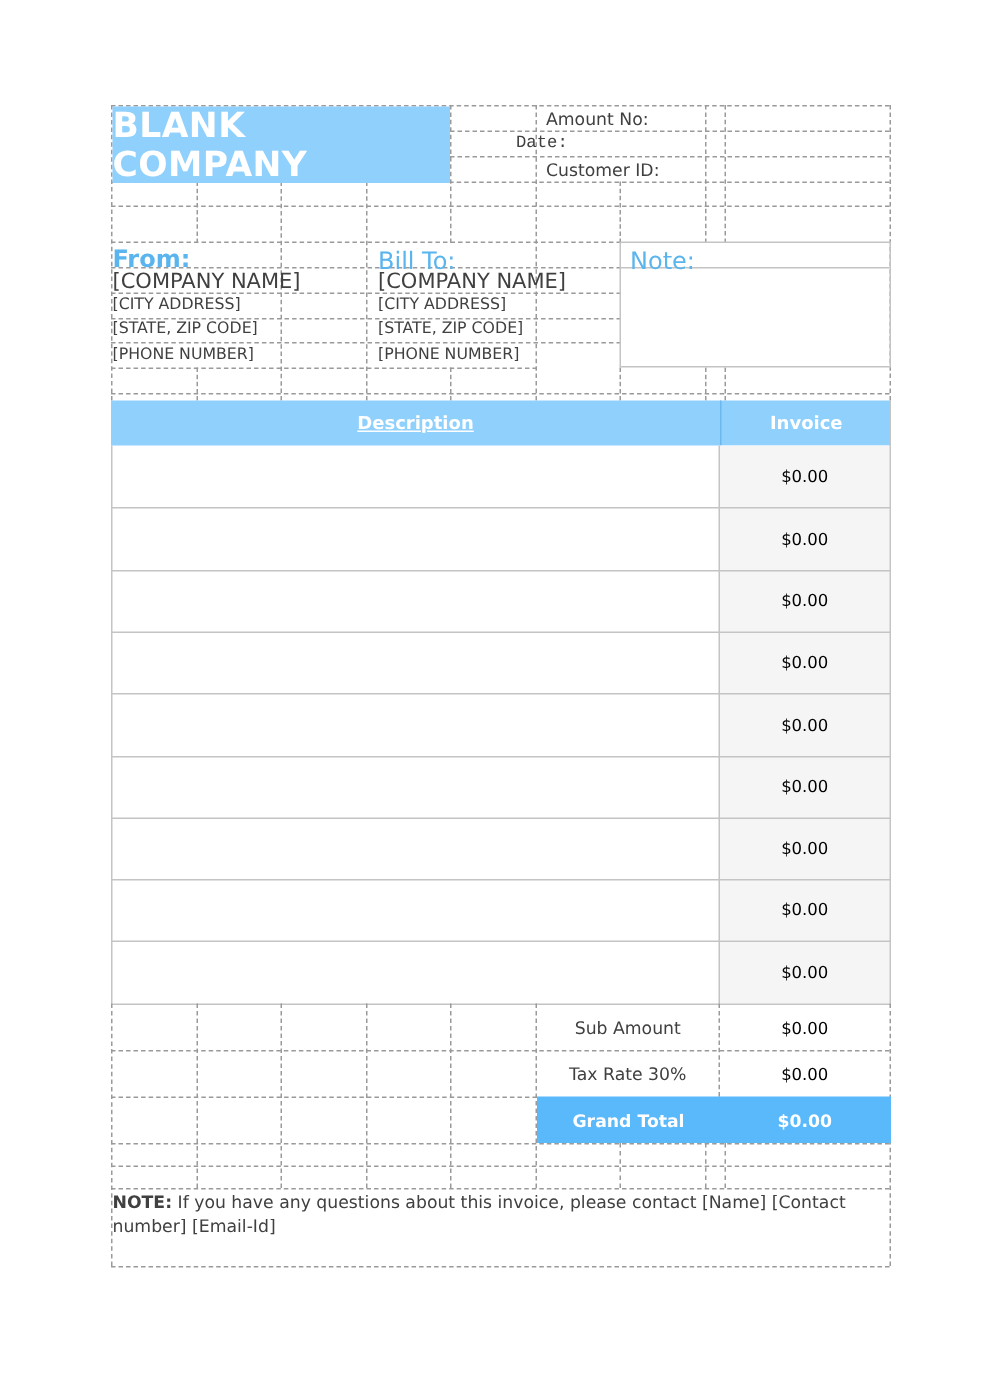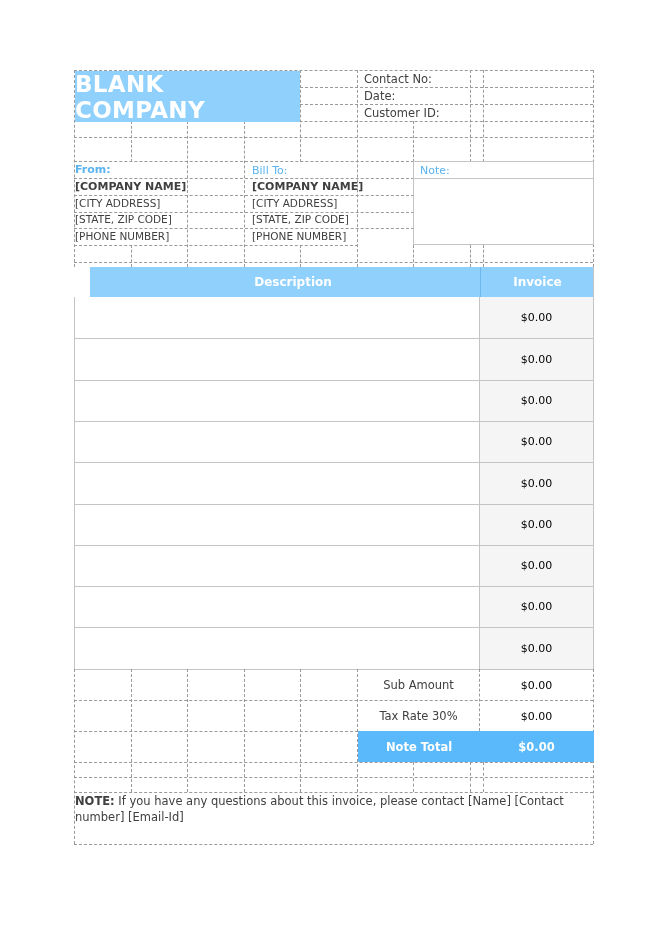--- a/index.html
+++ b/index.html
@@ -7,22 +7,22 @@
          font-family:"DejaVu Sans", "Liberation Sans", sans-serif; color:#404040; }
   .abs { position:absolute; box-sizing:border-box; }
   .dash-h { position:absolute; height:0; border-top:1px dashed #9a9a9a; }
   .dash-v { position:absolute; width:0; border-left:1px dashed #9a9a9a; }
   .solid-h { position:absolute; height:0; border-top:1px solid #c4c4c4; }
   .solid-v { position:absolute; width:0; border-left:1px solid #c4c4c4; }
   .title-box { left:75px; top:71px; width:225px; height:51px; background:#8fd0fd;
                color:#ffffff; font-weight:bold; font-size:23px; letter-spacing:0.3px;
                display:flex; align-items:center; justify-content:center; }
   .lbl { font-size:11.5px; color:#404040; white-space:nowrap; line-height:16px; }
-  .blue-lbl { font-size:11px; color:#5ab4ee; white-space:nowrap; }
-  .bold-lbl { font-size:11px; font-weight:bold; color:#404040; white-space:nowrap; }
+  .blue-lbl { font-size:16px; color:#5ab4ee; white-space:nowrap; }
+  .bold-lbl { font-size:14px; font-weight:normal; color:#404040; white-space:nowrap; }
   .small { font-size:10.5px; color:#404040; white-space:nowrap; }
   .thead { top:267px; height:30px; background:#8fd0fd; color:#ffffff; font-weight:bold;
            font-size:12px; display:flex; align-items:center; justify-content:center; }
   .amt-cell { background:#f5f5f5; display:flex; align-items:center; justify-content:center;
               font-size:11px; color:#000000; }
   .tot-lbl { font-size:11.5px; color:#404040; display:flex; align-items:center; justify-content:center; }
   .tot-amt { font-size:11px; color:#000000; display:flex; align-items:center; justify-content:center; }
   .grand { background:#5ab9fb; color:#ffffff; font-weight:bold; font-size:11.5px;
            display:flex; align-items:center; justify-content:center; }
   .note { left:75px; top:793px; width:518px; font-size:11.5px; line-height:16px; color:#404040; }
@@ -64,23 +64,23 @@
 
   <div class="solid-h" style="left:414px; top:161px; width:179px;"></div>
   <div class="solid-h" style="left:414px; top:178px; width:179px;"></div>
   <div class="solid-h" style="left:414px; top:244px; width:179px;"></div>
   <div class="solid-v" style="left:413px; top:161px; height:84px;"></div>
   <div class="solid-v" style="left:593px; top:161px; height:84px;"></div>
 </div>
 
 <div class="abs title-box">BLANK COMPANY</div>
 
-<div class="abs lbl" style="left:364px; top:71px;">Contact No:</div>
+<div class="abs lbl" style="left:364px; top:71px;">Amount No:</div>
 <div class="abs" style="left:484px; top:71px; width:108px; height:16px;"></div>
-<div class="abs lbl" style="left:364px; top:88px;">Date:</div>
+<div class="abs lbl" style="left:344px; top:88px;font-family:Liberation Mono, monospace;">Date:</div>
 <div class="abs" style="left:484px; top:88px; width:108px; height:16px;"></div>
 <div class="abs lbl" style="left:364px; top:105px;">Customer ID:</div>
 <div class="abs" style="left:484px; top:105px; width:108px; height:16px;"></div>
 
 <div>
   <div class="abs blue-lbl" style="left:75px; top:163px; font-weight:bold;">From:</div>
   <div class="abs bold-lbl" style="left:75px; top:180px;">[COMPANY NAME]</div>
   <div class="abs small" style="left:75px; top:197px;">[CITY ADDRESS]</div>
   <div class="abs small" style="left:75px; top:213px;">[STATE, ZIP CODE]</div>
   <div class="abs small" style="left:75px; top:230px;">[PHONE NUMBER]</div>
@@ -91,21 +91,21 @@
   <div class="abs bold-lbl" style="left:252px; top:180px;">[COMPANY NAME]</div>
   <div class="abs small" style="left:252px; top:197px;">[CITY ADDRESS]</div>
   <div class="abs small" style="left:252px; top:213px;">[STATE, ZIP CODE]</div>
   <div class="abs small" style="left:252px; top:230px;">[PHONE NUMBER]</div>
 </div>
 
 <div class="abs blue-lbl" style="left:420px; top:164px;">Note:</div>
 <div class="abs" style="left:414px; top:179px; width:179px; height:65px;"></div>
 
 <div>
-  <div class="abs thead" style="left:90px; width:406px;">Description</div>
+  <div class="abs thead" style="left:74px; width:406px;text-decoration:underline;">Description</div>
   <div class="abs thead" style="left:480px; width:114px; border-left:1px solid #6cb8ee;">Invoice</div>
 
   <div class="abs amt-cell" style="left:480px; top:297px; width:113px; height:41px;">$0.00</div>
   <div class="abs amt-cell" style="left:480px; top:338px; width:113px; height:42px;">$0.00</div>
   <div class="abs amt-cell" style="left:480px; top:380px; width:113px; height:41px;">$0.00</div>
   <div class="abs amt-cell" style="left:480px; top:421px; width:113px; height:41px;">$0.00</div>
   <div class="abs amt-cell" style="left:480px; top:462px; width:113px; height:42px;">$0.00</div>
   <div class="abs amt-cell" style="left:480px; top:504px; width:113px; height:41px;">$0.00</div>
   <div class="abs amt-cell" style="left:480px; top:545px; width:113px; height:41px;">$0.00</div>
   <div class="abs amt-cell" style="left:480px; top:586px; width:113px; height:41px;">$0.00</div>
@@ -153,19 +153,19 @@
   <div class="dash-v" style="left:470px; top:762px; height:30px;"></div>
   <div class="dash-v" style="left:483px; top:762px; height:30px;"></div>
   <div class="dash-v" style="left:593px; top:669px; height:175px;"></div>
 </div>
 
 <div>
   <div class="abs tot-lbl" style="left:358px; top:670px; width:121px; height:30px;">Sub Amount</div>
   <div class="abs tot-amt" style="left:480px; top:670px; width:113px; height:30px;">$0.00</div>
   <div class="abs tot-lbl" style="left:358px; top:701px; width:121px; height:30px;">Tax Rate 30%</div>
   <div class="abs tot-amt" style="left:480px; top:701px; width:113px; height:30px;">$0.00</div>
-  <div class="abs grand" style="left:358px; top:731px; width:122px; height:31px;">Note Total</div>
+  <div class="abs grand" style="left:358px; top:731px; width:122px; height:31px;">Grand Total</div>
   <div class="abs grand" style="left:479px; top:731px; width:115px; height:31px;">$0.00</div>
 </div>
 
 <div class="abs note">
   <b>NOTE:</b><span> If you have any questions about this invoice, please contact [Name] [Contact number] [Email-Id]</span>
 </div>
 
 </body></html>

